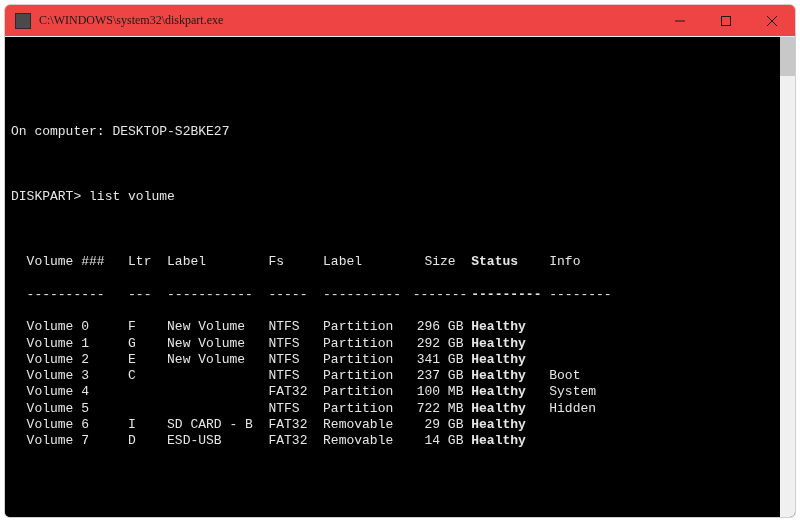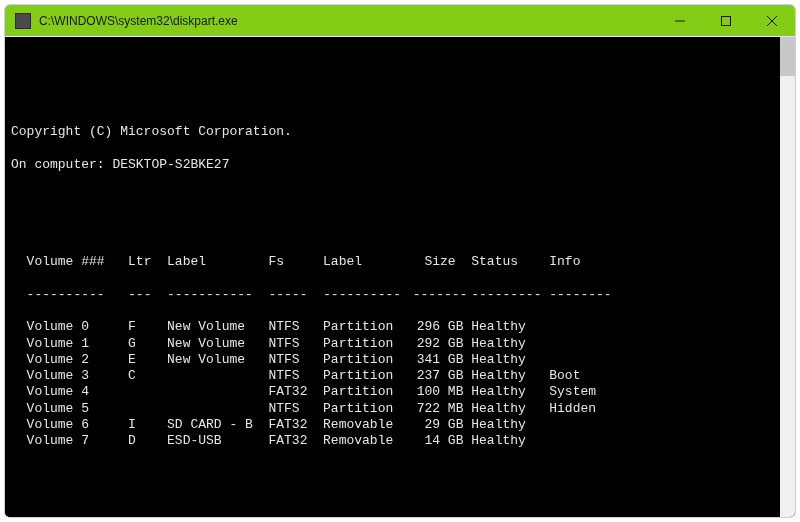--- a/index.html
+++ b/index.html
@@ -13,22 +13,22 @@
     position:relative;
   }
   .window {
     position:absolute; left:4px; top:4px; right:4px; bottom:4px;
     border:1px solid #cfcfcf; border-radius:6px; overflow:hidden;
     display:flex; flex-direction:column;
     background:#ffffff;
   }
   .titlebar {
     height:32px; display:flex; align-items:center;
-    background:#84cc16; border-bottom:1px solid #e8e8e8;
-    font-family: Liberation Sans, sans-serif; font-size:12px;
+    background:#ef4444; border-bottom:1px solid #e8e8e8;
+    font-family: Liberation Serif, serif; font-size:12px;
     color:#1a1a1a;
   }
   .titlebar .app-icon {
     width:16px; height:16px; margin:0 8px 0 10px;
     background:#4a4a4a; border:1px solid #2a2a2a;
     display:inline-block;
   }
   .titlebar .title { flex:0 0 auto; }
   .titlebar .spacer { flex:1; }
   .winbtn {
@@ -45,21 +45,21 @@
   .scrollbar { width:15px; background:#f0f0f0; display:flex; flex-direction:column; }
   .scrollbar .thumb { background:#c8c8c8; width:100%; height:39px; border-radius:0; }
   .scrollbar .track { flex:1; }
   .row span { display:inline-block; }
   .c-volname { width:11ch; }
   .c-ltr     { width:5ch; }
   .c-label   { width:13ch; }
   .c-fs      { width:7ch; }
   .c-type    { width:11ch; }
   .c-size    { width:8ch; text-align:center; }
-  .c-status  { width:10ch; }
+  .c-status  { width:10ch;font-weight:bold; }
   .c-info    { width:8ch; }
   .hdr span { }
   .dash { color:#e6e6e6; }
   .blank { height:1.25em; }
 </style>
 </head>
 <body>
 
 <div class="window">
   <div class="titlebar">
@@ -81,23 +81,23 @@
           <line x1="0" y1="0" x2="10" y2="10" stroke="#1a1a1a" stroke-width="1"></line>
           <line x1="10" y1="0" x2="0" y2="10" stroke="#1a1a1a" stroke-width="1"></line>
         </svg>
     </div>
   </div>
 
   <div class="term-wrap">
     <div class="term">
 <div class="blank"></div>
 <div class="blank"></div>
-<div>Copyright (C) Microsoft Corporation.</div>
 <div>On computer: DESKTOP-S2BKE27</div>
 <div class="blank"></div>
+<div><span>DISKPART&gt;</span> <span>list volume</span></div>
 <div class="blank"></div>
 <div class="row hdr">  <span class="c-volname">Volume ###</span>  <span class="c-ltr">Ltr</span><span class="c-label">Label</span><span class="c-fs">Fs</span><span class="c-type">Label</span><span class="c-size">Size</span><span class="c-status">Status</span><span class="c-info">Info</span></div>
 <div class="row dash">  <span class="c-volname">----------</span>  <span class="c-ltr">---</span><span class="c-label">-----------</span><span class="c-fs">-----</span><span class="c-type">----------</span><span class="c-size">-------</span><span class="c-status">---------</span><span class="c-info">--------</span></div>
 <div id="rows"><div class="row">  <span class="c-volname">Volume 0</span>  <span class="c-ltr">F</span><span class="c-label">New Volume</span><span class="c-fs">NTFS</span><span class="c-type">Partition</span><span class="c-size"> 296 GB </span><span class="c-status">Healthy</span><span class="c-info"></span></div><div class="row">  <span class="c-volname">Volume 1</span>  <span class="c-ltr">G</span><span class="c-label">New Volume</span><span class="c-fs">NTFS</span><span class="c-type">Partition</span><span class="c-size"> 292 GB </span><span class="c-status">Healthy</span><span class="c-info"></span></div><div class="row">  <span class="c-volname">Volume 2</span>  <span class="c-ltr">E</span><span class="c-label">New Volume</span><span class="c-fs">NTFS</span><span class="c-type">Partition</span><span class="c-size"> 341 GB </span><span class="c-status">Healthy</span><span class="c-info"></span></div><div class="row">  <span class="c-volname">Volume 3</span>  <span class="c-ltr">C</span><span class="c-label"></span><span class="c-fs">NTFS</span><span class="c-type">Partition</span><span class="c-size"> 237 GB </span><span class="c-status">Healthy</span><span class="c-info">Boot</span></div><div class="row">  <span class="c-volname">Volume 4</span>  <span class="c-ltr"></span><span class="c-label"></span><span class="c-fs">FAT32</span><span class="c-type">Partition</span><span class="c-size"> 100 MB </span><span class="c-status">Healthy</span><span class="c-info">System</span></div><div class="row">  <span class="c-volname">Volume 5</span>  <span class="c-ltr"></span><span class="c-label"></span><span class="c-fs">NTFS</span><span class="c-type">Partition</span><span class="c-size"> 722 MB </span><span class="c-status">Healthy</span><span class="c-info">Hidden</span></div><div class="row">  <span class="c-volname">Volume 6</span>  <span class="c-ltr">I</span><span class="c-label">SD CARD - B</span><span class="c-fs">FAT32</span><span class="c-type">Removable</span><span class="c-size">  29 GB </span><span class="c-status">Healthy</span><span class="c-info"></span></div><div class="row">  <span class="c-volname">Volume 7</span>  <span class="c-ltr">D</span><span class="c-label">ESD-USB</span><span class="c-fs">FAT32</span><span class="c-type">Removable</span><span class="c-size">  14 GB </span><span class="c-status">Healthy</span><span class="c-info"></span></div></div>
 
 
 
 
 
 

